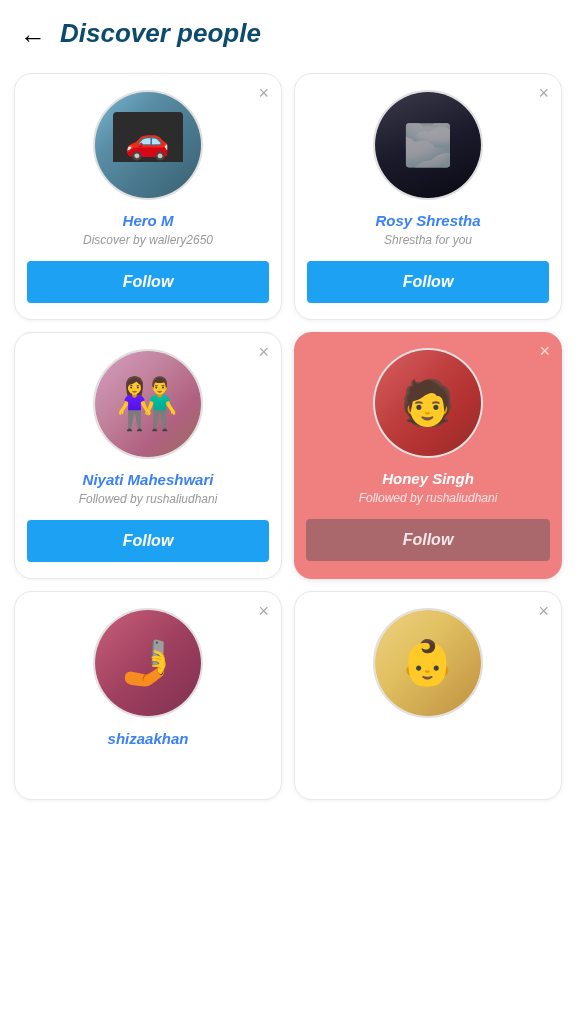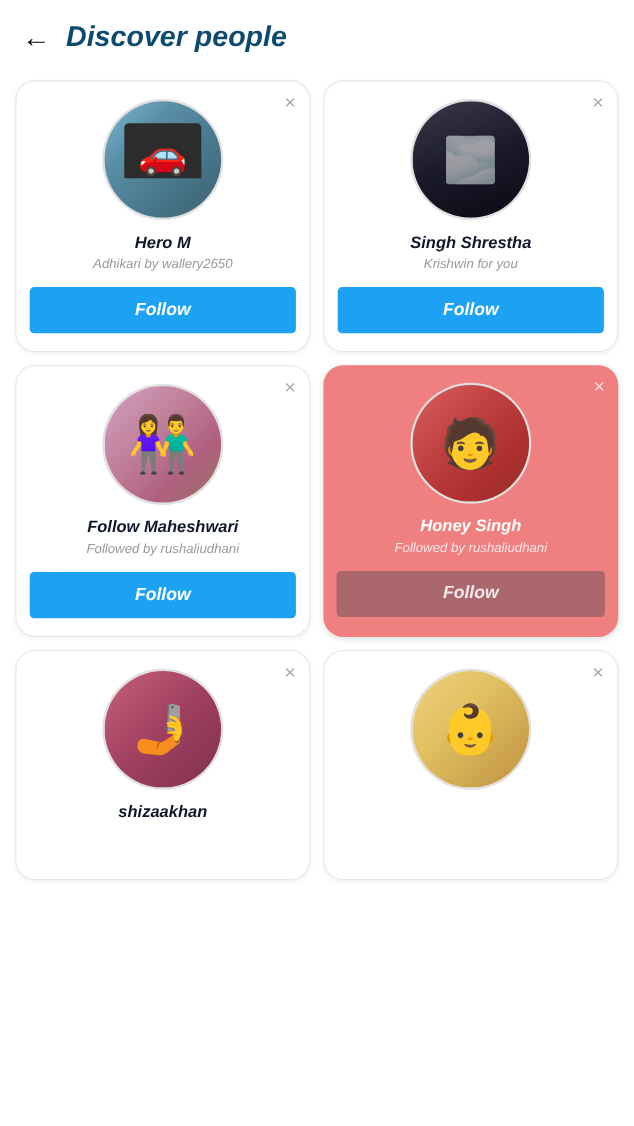--- a/index.html
+++ b/index.html
@@ -166,21 +166,21 @@
     }
     .avatar-krishwin::after {
       content: '👶';
     }
 
     
     .name {
       font-size: 15px;
       font-weight: 700;
       font-style: italic;
-      color: #0f172a;
+      color: #3b82f6;
       text-align: center;
       margin-bottom: 4px;
     }
     .card.highlighted .name {
       color: #fff;
     }
 
     
     .subtext {
       font-size: 12px;
@@ -221,38 +221,38 @@
 </header>
 
 <div class="grid" id="people-grid">
 
 <div class="card">
     <span class="close-btn">×</span>
     <div class="avatar-wrap">
       <div class="avatar-hero"></div>
     </div>
     <div class="name">Hero M</div>
-    <div class="subtext">Adhikari by wallery2650</div>
+    <div class="subtext">Discover by wallery2650</div>
     <button class="follow-btn">Follow</button>
   </div>
     <div class="card">
     <span class="close-btn">×</span>
     <div class="avatar-wrap">
       <div class="avatar-rosy"></div>
     </div>
-    <div class="name">Singh Shrestha</div>
-    <div class="subtext">Krishwin for you</div>
+    <div class="name">Rosy Shrestha</div>
+    <div class="subtext">Shrestha for you</div>
     <button class="follow-btn">Follow</button>
   </div>
     <div class="card">
     <span class="close-btn">×</span>
     <div class="avatar-wrap">
       <div class="avatar-niyati"></div>
     </div>
-    <div class="name">Follow Maheshwari</div>
+    <div class="name">Niyati Maheshwari</div>
     <div class="subtext">Followed by rushaliudhani</div>
     <button class="follow-btn">Follow</button>
   </div>
     <div class="card highlighted">
     <span class="close-btn">×</span>
     <div class="avatar-wrap">
       <div class="avatar-honey"></div>
     </div>
     <div class="name">Honey Singh</div>
     <div class="subtext">Followed by rushaliudhani</div>

